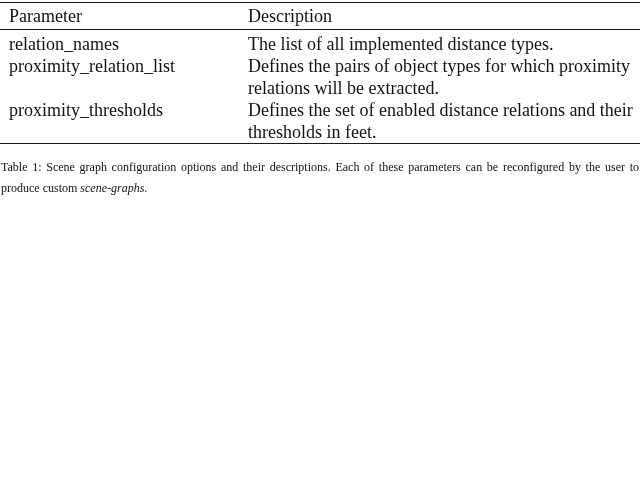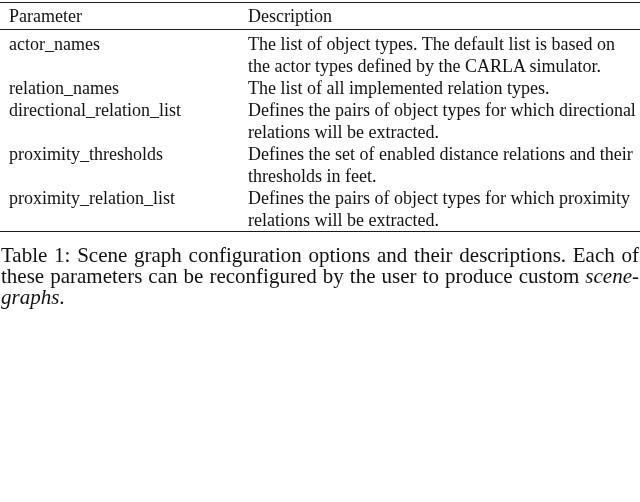--- a/index.html
+++ b/index.html
@@ -55,21 +55,21 @@
   }
   .desc-cell, th.desc-head {
     text-align: justify;
     padding-right: 2px !important;
     box-sizing: border-box;
   }
   th.desc-head { text-align: left; }
   .caption {
     margin-top: 13px;
     padding: 0 1px;
-    font-size: 21px;
+    font-size: 12px;
     line-height: 21px;
     text-align: justify;
   }
   .caption .emph { font-style: italic; }
 </style>
 </head>
 <body>
 
 <div class="page">
 
@@ -79,38 +79,30 @@
       <col class="col-desc">
     </colgroup>
     <thead>
       <tr>
         <th class="param-head">Parameter</th>
         <th class="desc-head">Description</th>
       </tr>
     </thead>
     <tbody>
       <tr>
-        <td class="param-cell">actor_names</td>
-        <td class="desc-cell">The list of object types.  The default list is based on the actor types defined by the CARLA simulator.</td>
+        <td class="param-cell">relation_names</td>
+        <td class="desc-cell">The list of all implemented distance types.</td>
       </tr>
       <tr>
-        <td class="param-cell">relation_names</td>
-        <td class="desc-cell">The list of all implemented relation types.</td>
-      </tr>
-      <tr>
-        <td class="param-cell">directional_relation_list</td>
-        <td class="desc-cell">Defines the pairs of object types for which directional relations will be extracted.</td>
+        <td class="param-cell">proximity_relation_list</td>
+        <td class="desc-cell">Defines the pairs of object types for which proximity relations will be extracted.</td>
       </tr>
       <tr>
         <td class="param-cell">proximity_thresholds</td>
         <td class="desc-cell">Defines the set of enabled distance relations and their thresholds in feet.</td>
-      </tr>
-      <tr>
-        <td class="param-cell">proximity_relation_list</td>
-        <td class="desc-cell">Defines the pairs of object types for which proximity relations will be extracted.</td>
       </tr>
     </tbody>
   </table>
 
   <div class="caption">
     <span>Table 1: Scene graph configuration options and their descriptions. Each of these parameters can be reconfigured by the user to produce custom </span><span class="emph">scene-graphs</span><span>.</span>
   </div>
 
 </div>
 

